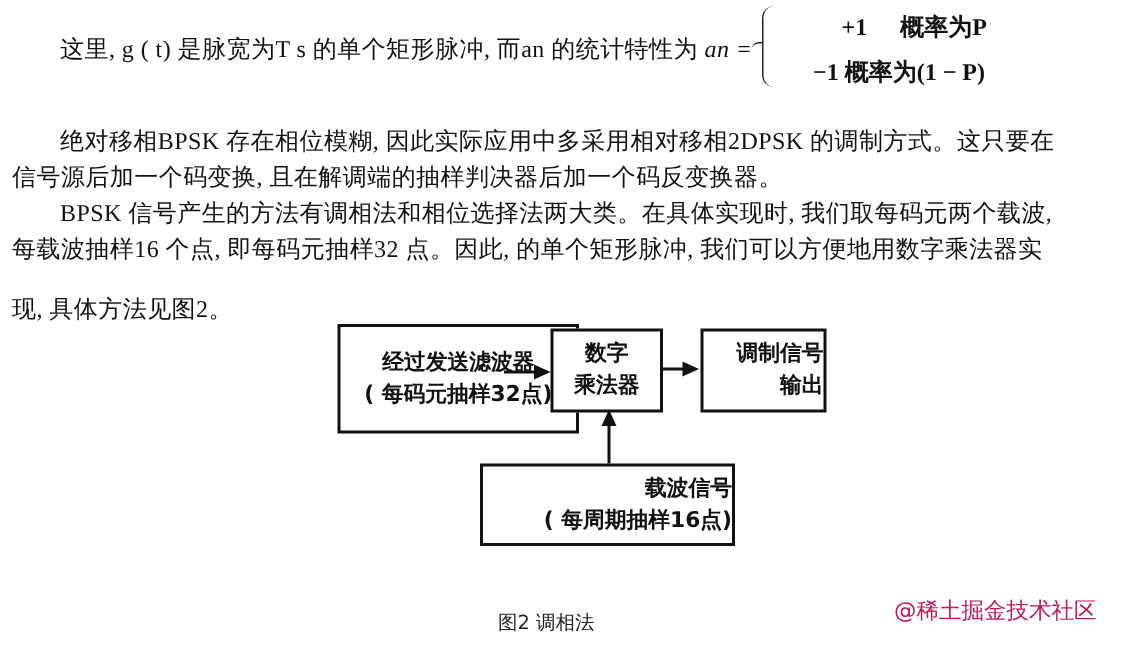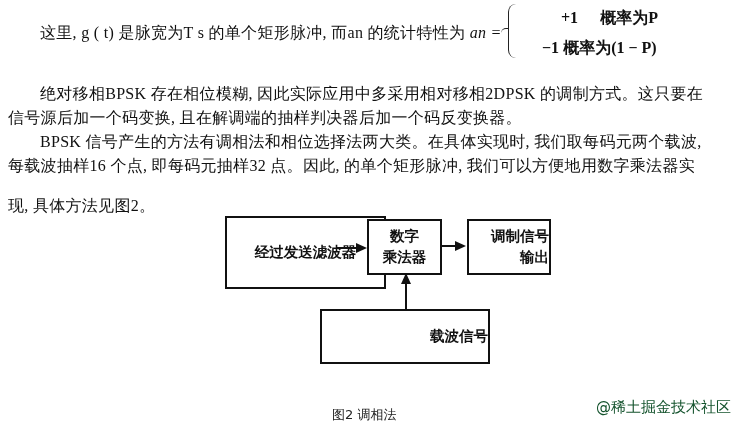--- a/index.html
+++ b/index.html
@@ -28,21 +28,21 @@
   .vline { position:absolute; width:2px; background:#111; }
   .arrow-r {
     position:absolute; width:0; height:0;
     border-top:5px solid transparent; border-bottom:5px solid transparent; border-left:11px solid #111;
   }
   .arrow-u {
     position:absolute; width:0; height:0;
     border-left:5px solid transparent; border-right:5px solid transparent; border-bottom:11px solid #111;
   }
   .caption { position:absolute; font-family:"DejaVu Sans", sans-serif; font-size:13px; color:#222; }
-  .watermark { position:absolute; font-family:"DejaVu Sans", sans-serif; font-size:15px; color:#14532d; }
+  .watermark { position:absolute; font-family:"DejaVu Sans", sans-serif; font-size:15px; color:#be185d; }
   .ital { font-style:italic; }
 </style>
 </head>
 <body>
 
 <div class="line" style="left:40px; top:23px;">
   <span>这里, g ( t)  是脉宽为T s  的单个矩形脉冲,  而an  的统计特性为 </span><span class="ital">an =</span>
 </div>
 <div class="brace"></div>
 <div class="formula" style="left:561px; top:8px;">
@@ -56,20 +56,21 @@
 
 <div class="line" style="left:40px; top:84px;">绝对移相BPSK  存在相位模糊, 因此实际应用中多采用相对移相2DPSK  的调制方式。这只要在</div>
 <div class="line" style="left:8px; top:108px;">信号源后加一个码变换, 且在解调端的抽样判决器后加一个码反变换器。</div>
 
 <div class="line" style="left:40px; top:132px;">BPSK  信号产生的方法有调相法和相位选择法两大类。在具体实现时, 我们取每码元两个载波,</div>
 <div class="line" style="left:8px; top:156px;">每载波抽样16  个点, 即每码元抽样32  点。因此, 的单个矩形脉冲, 我们可以方便地用数字乘法器实</div>
 <div class="line" style="left:8px; top:196px;">现, 具体方法见图2。</div>
 
 <div class="box" style="left:177px; top:216px; width:157px; height:69px;margin-left:48px;">
   <div>经过发送滤波器</div>
+  <div>( 每码元抽样32点)</div>
 </div>
 
 <div class="hline" style="left:336px; top:247px; width:22px;"></div>
 <div class="arrow-r" style="left:356px; top:243px;"></div>
 
 <div class="box" style="left:367px; top:219px; width:71px; height:52px;">
   <div>数字</div>
   <div>乘法器</div>
 </div>
 
@@ -79,17 +80,18 @@
 <div class="box" style="left:467px; top:219px; width:80px; height:52px;align-items:flex-end;">
   <div>调制信号</div>
   <div>输出</div>
 </div>
 
 <div class="vline" style="left:405px; top:283px; height:27px;"></div>
 <div class="arrow-u" style="left:401px; top:273px;"></div>
 
 <div class="box" style="left:320px; top:309px; width:166px; height:51px;align-items:flex-end;">
   <div>载波信号</div>
+  <div>( 每周期抽样16点)</div>
 </div>
 
 <div class="caption" style="left:332px; top:406px;text-align:right;">图2  调相法</div>
 
 <div class="watermark" style="left:596px; top:398px;">@稀土掘金技术社区</div>
 
 </body></html>

